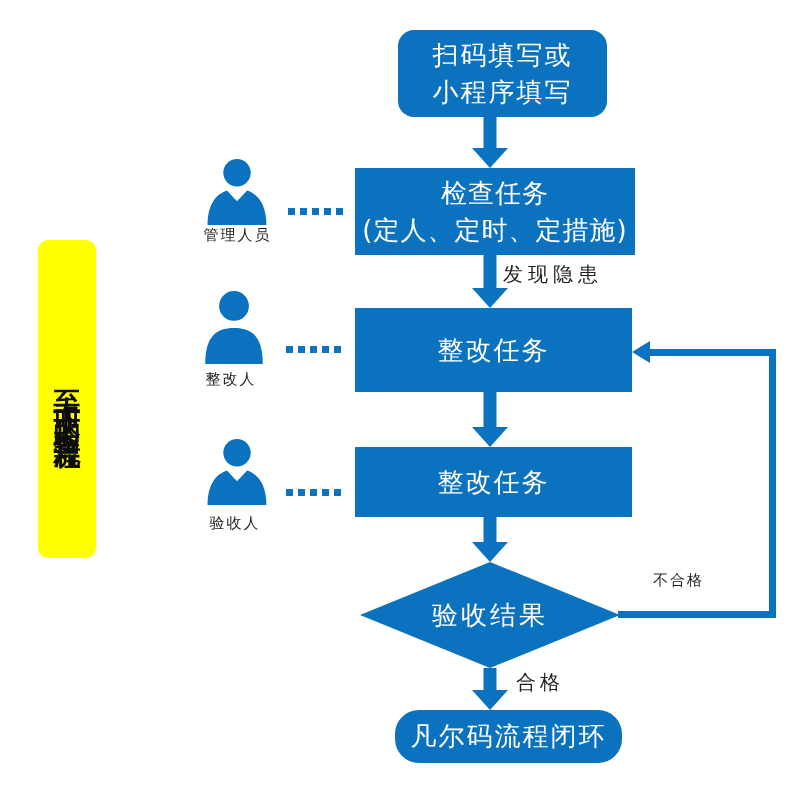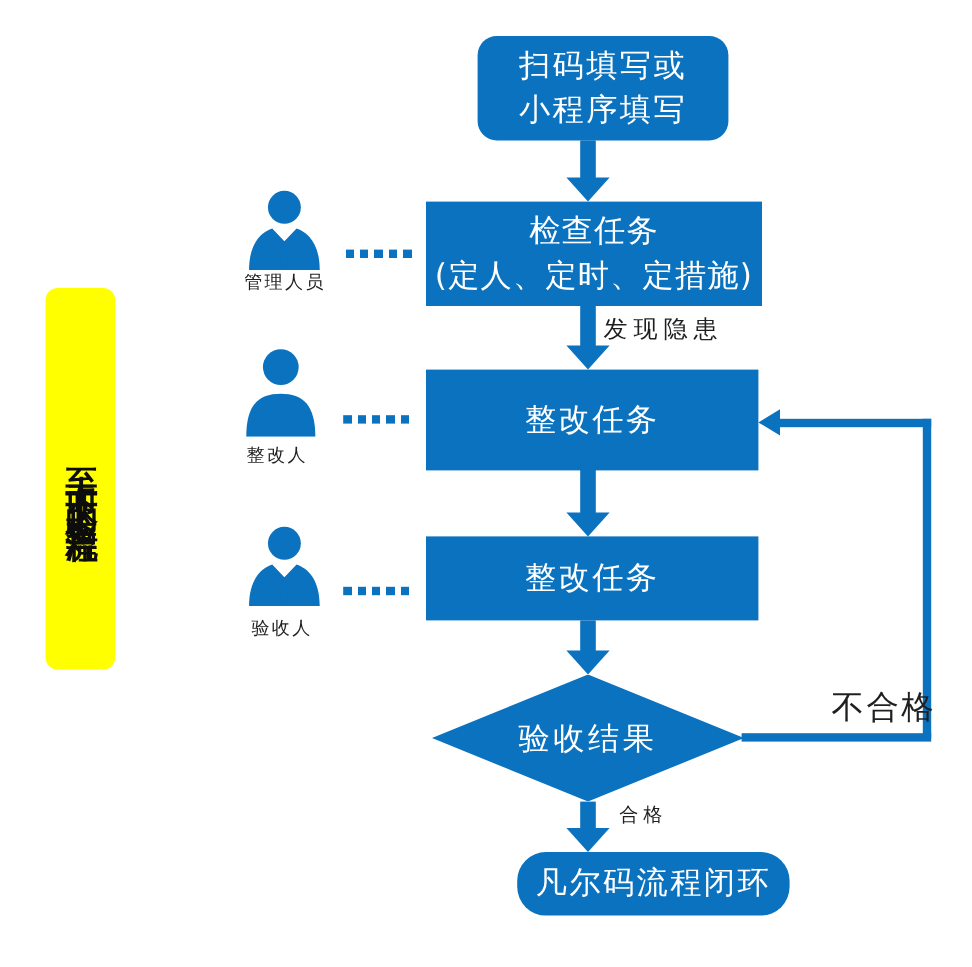--- a/index.html
+++ b/index.html
@@ -37,21 +37,21 @@
     background: var(--blue, #0a72be);
     color: #ffffff;
     display: flex; align-items: center; justify-content: center;
     text-align: center;
     white-space: pre-line;
     font-size: 26px;
     line-height: 1.42;
     letter-spacing: 2px;
   }
   .node.rounded { border-radius: 16px; }
-  .node.rounded-sm { border-radius: 24px; margin-left: 36px; }
+  .node.rounded-sm { border-radius: 24px; }
   .diamond {
     position: absolute;
     background: var(--blue, #0a72be);
     color: #ffffff;
     display: flex; align-items: center; justify-content: center;
     clip-path: polygon(50% 0, 100% 50%, 50% 100%, 0 50%);
     font-size: 26px;
     letter-spacing: 3px;
   }
 
@@ -81,22 +81,22 @@
   }
 
   
   .edge-label {
     position: absolute;
     color: var(--label, #1f1f1f);
     font-size: 20px;
     letter-spacing: 5px;
     white-space: nowrap;
   }
-  .edge-label.pass { font-size: 16px; letter-spacing: 4px; }
-  .edge-label.fail { font-size: 27px; letter-spacing: 2px; margin-left: 40px; }
+  .edge-label.pass { font-size: 20px; letter-spacing: 4px; }
+  .edge-label.fail { font-size: 15px; letter-spacing: 2px; }
 
   
   .role-icon { position: absolute; color: var(--blue, #0a72be); }
   .role-label {
     position: absolute;
     color: var(--label, #1f1f1f);
     font-size: 15px;
     letter-spacing: 2px;
     text-align: center;
     white-space: nowrap;

